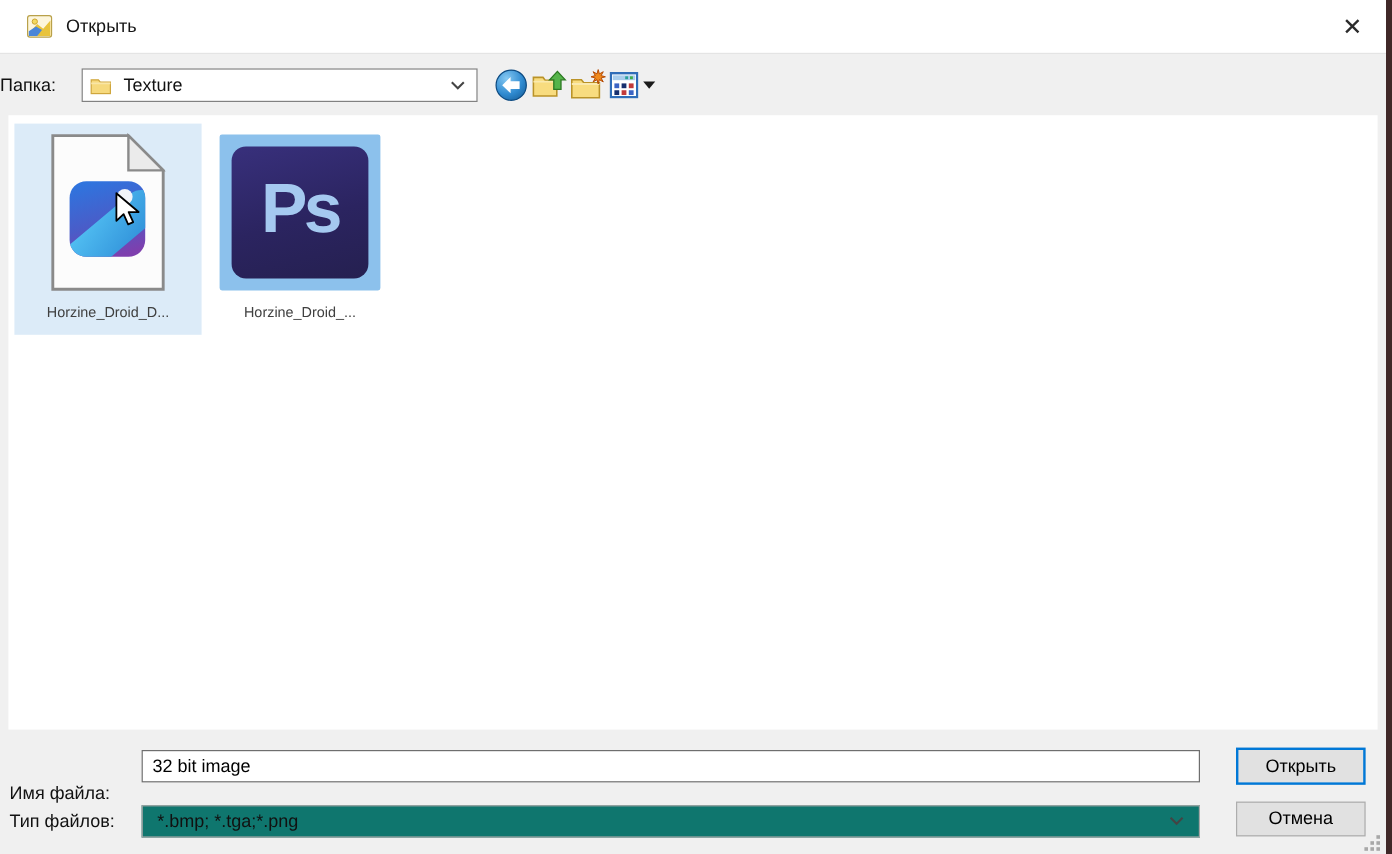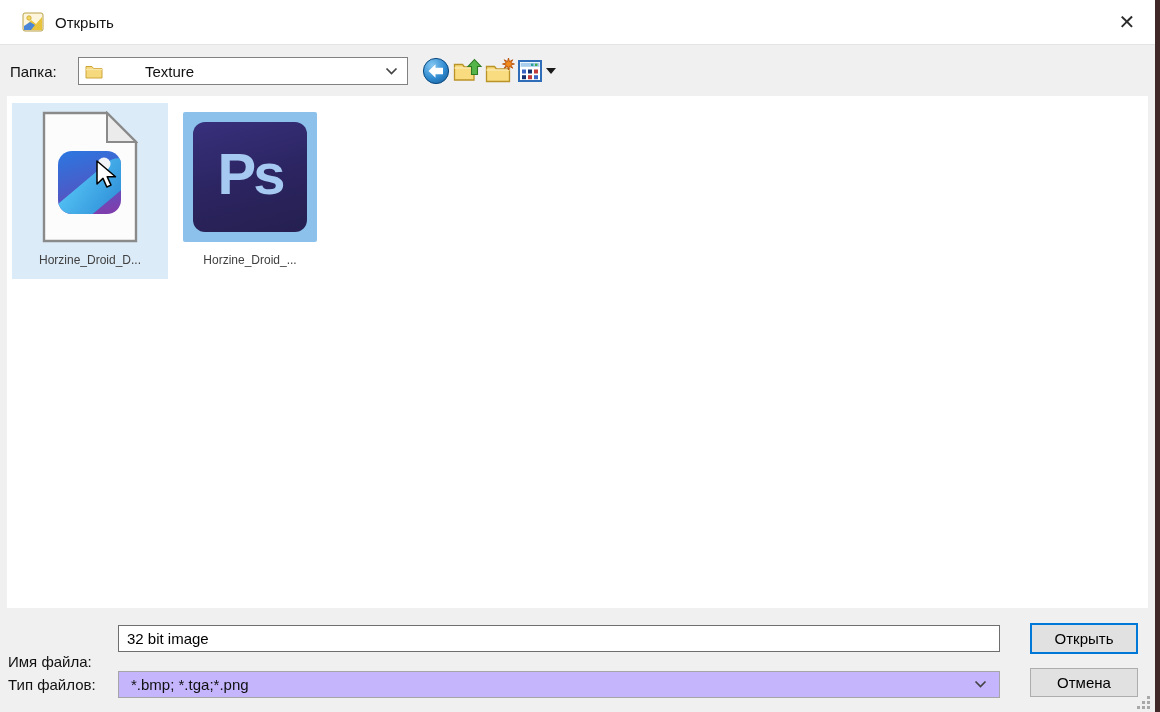--- a/index.html
+++ b/index.html
@@ -21,26 +21,26 @@
   .title-text { font-size:15px; color:#141414; }
   .close-btn {
     position:absolute; right:10px; top:6px; width:36px; height:32px;
     display:flex; align-items:center; justify-content:center;
     font-size:20px; font-weight:400; color:#2b2b2b; cursor:default;
   }
 
   
   .toolbar {
     position:absolute; left:0; top:46px; width:100%; height:50px;
-    display:flex; align-items:center; padding-left:10px;
+    display:flex; align-items:center; 
   }
   .folder-label { width:68px; color:#111; }
   .combobox {
     width:330px; height:28px; background:#fff; border:1px solid #818181;
-    display:flex; align-items:center; padding:0 9px 0 6px;gap:32px;
+    display:flex; align-items:center; padding:0 9px 0 6px;
   }
   .combobox .cb-ico { margin-right:10px; display:flex; }
   .combobox .cb-value { flex:1; color:#111; }
   .tools { display:flex; align-items:center; margin-left:12px; }
   .tool-btn { width:32px; height:32px; display:flex; align-items:center; justify-content:center; }
   .view-btn { width:auto; padding:0 2px; }
   .caret-down { width:0; height:0; border-left:5px solid transparent; border-right:5px solid transparent; border-top:6px solid #1a1a1a; margin-left:4px; }
 
   
   .list { position:absolute; left:7px; top:96px; width:1141px; height:512px; background:#ffffff; }
@@ -69,21 +69,21 @@
   .f-label { position:absolute; left:8px; color:#111; }
   .lbl-filename { top:653px; }
   .lbl-filetype { top:676px; }
   .filename-input {
     position:absolute; left:118px; top:625px; width:882px; height:27px;
     border:1px solid #6e6e6e; background:#fff; padding:12px 8px;
     font-family:"Liberation Sans", sans-serif; font-size:15px; color:#000;
   }
   .filetype-combo {
     position:absolute; left:118px; top:671px; width:882px; height:27px;
-    border:1px solid #a6a6a6; background:#c4b5fd;
+    border:1px solid #a6a6a6; background:#0f766e;
     display:flex; align-items:center; padding:0 12px;justify-content:flex-end;
   }
   .filetype-combo .cb-value { flex:1; color:#111; }
   .btn {
     position:absolute; left:1030px; width:108px;
     display:flex; align-items:center; justify-content:center;
     background:#e1e1e1; font-size:15px; color:#000; cursor:default;
   }
   .btn-open { top:623px; height:31px; border:2px solid #0078d7; }
   .btn-cancel { top:668px; height:29px; border:1px solid #adadad; }

